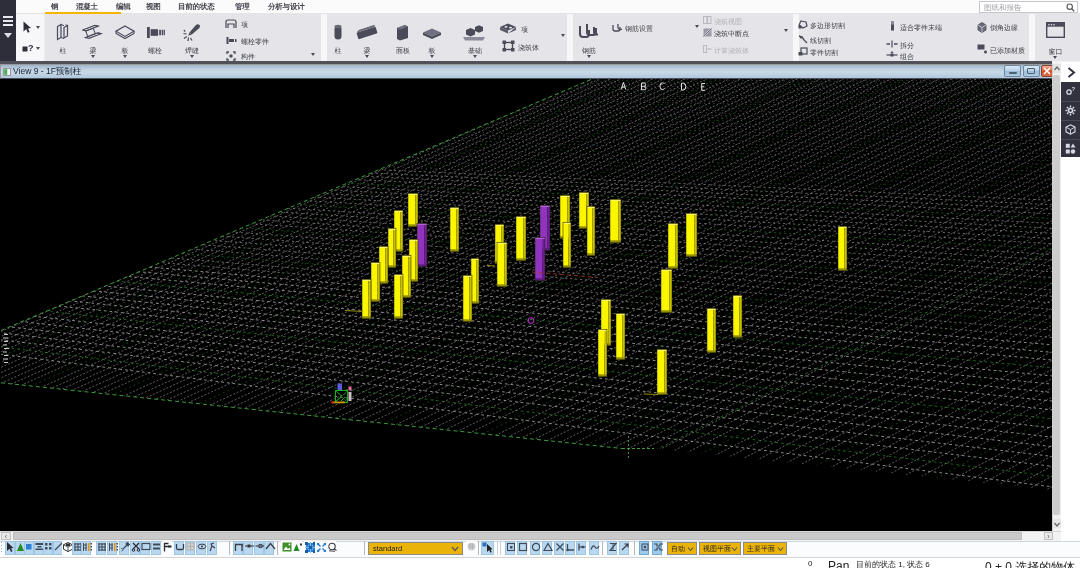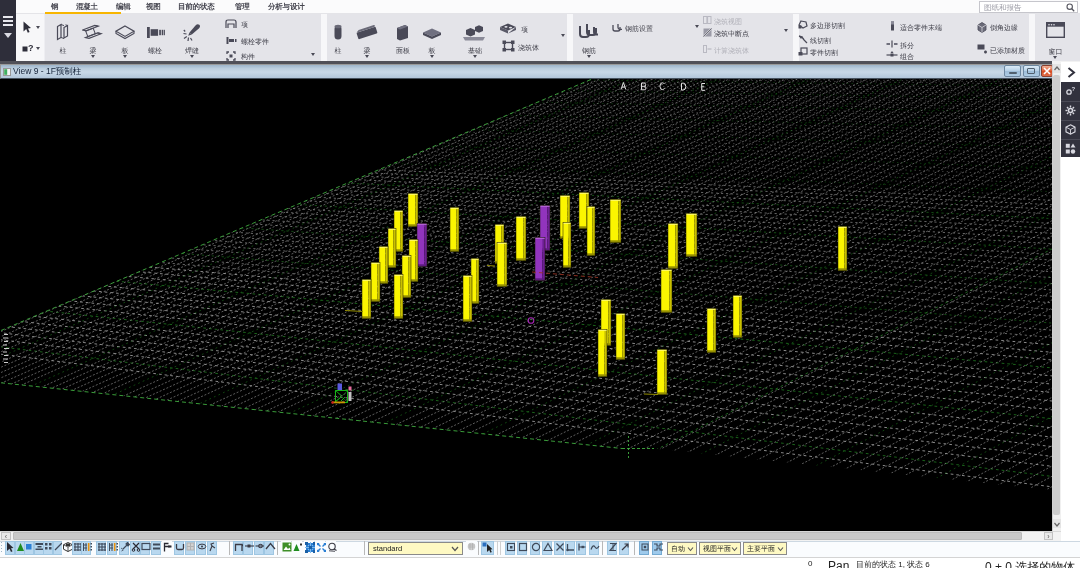--- a/index.html
+++ b/index.html
@@ -7,21 +7,21 @@
 .abs{position:absolute}
 #page{position:relative;width:1080px;height:568px}
 .tab{position:absolute;top:2px;font-size:7.5px;color:#45454f;font-weight:bold;letter-spacing:-0.2px}
 .lbl{position:absolute;font-size:7px;color:#3c3c46;text-align:center;white-space:nowrap}
 .mlbl{position:absolute;font-size:7px;color:#3c3c46;white-space:nowrap}
 .glbl{color:#b0b0b8}
 .caret{position:absolute;width:0;height:0;border-left:2.5px solid transparent;border-right:2.5px solid transparent;border-top:3px solid #4a4a55}
 .sep{position:absolute;top:14px;height:47px;width:6px;background:#f7f7f9}
 .cell{position:absolute;top:541px;width:10.5px;height:14px;background:#b9d8ef;border:1px solid #9ec6e2;font-size:8px;line-height:12px;text-align:center;color:#1f3550}
 .tsep{position:absolute;top:541px;width:1px;height:14px;background:#b8b8b8}
-.combo{position:absolute;background:#fef9c3;border:1px solid #8a8a8a;font-size:7.5px;color:#222}
+.combo{position:absolute;background:#eab308;border:1px solid #8a8a8a;font-size:7.5px;color:#222}
 </style></head><body>
 <div id="page">
 
 <div class="abs" style="left:0;top:0;width:1080px;height:14px;background:#fbfbfc;border-bottom:1px solid #e4e4e8"></div>
 <div class="abs" style="left:0;top:0;width:16px;height:62px;background:#2e2e3a"></div>
 <div class="abs" style="left:3px;top:16px;width:10px;height:2px;background:#e8e8ee"></div>
 <div class="abs" style="left:3px;top:20px;width:10px;height:2px;background:#e8e8ee"></div>
 <div class="abs" style="left:3px;top:24px;width:10px;height:2px;background:#e8e8ee"></div>
 <div class="abs" style="left:4px;top:33px;width:0;height:0;border-left:4.5px solid transparent;border-right:4.5px solid transparent;border-top:5.5px solid #dadae2"></div>
 <span class="tab" style="left:51px">钢</span>

